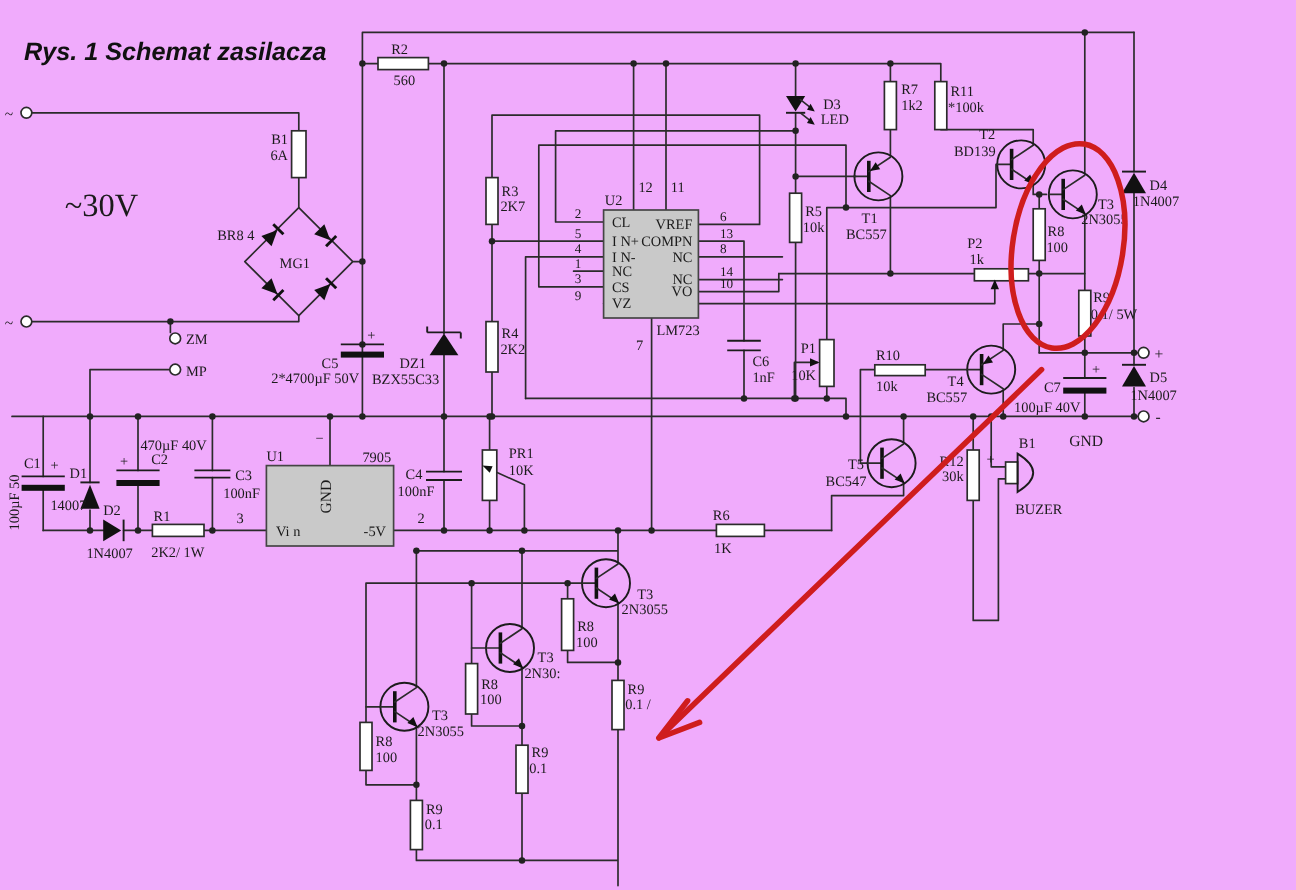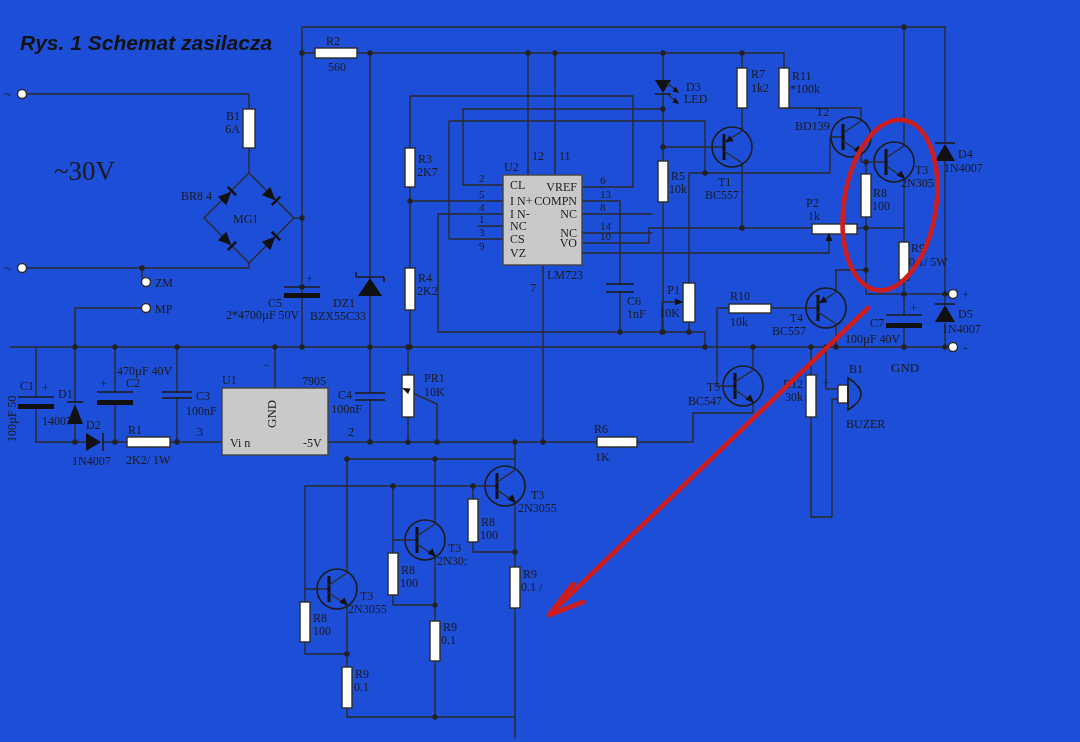--- a/index.html
+++ b/index.html
@@ -1,16 +1,16 @@
 <!DOCTYPE html>
 <html><head>
 <meta charset="utf-8">
 <style>
   html,body{margin:0;padding:0;background:#ffffff;}
-  #page{width:1080px;height:742px;position:relative;background:#1d4ed8;overflow:hidden;}
+  #page{width:1080px;height:742px;position:relative;background:#f0abfc;overflow:hidden;}
   svg{display:block;}
   text{font-family:"Liberation Serif", serif;font-size:12px;fill:#1b1b1b;}
   .title{font-family:"Liberation Sans", sans-serif;font-weight:bold;font-style:italic;font-size:21px;fill:#111;}
   .big{font-size:27px;}
   .md{font-size:13px;}
   .sm{font-size:11px;}
   .wire{stroke:#2b2b2b;stroke-width:1.4;fill:none;stroke-linecap:round;stroke-linejoin:round;}
   .comp{stroke:#2b2b2b;stroke-width:1.4;fill:#ffffff;}
   .icbox{stroke:#444;stroke-width:1.4;fill:#c9c9c9;}
   .blk{fill:#111;stroke:none;}

